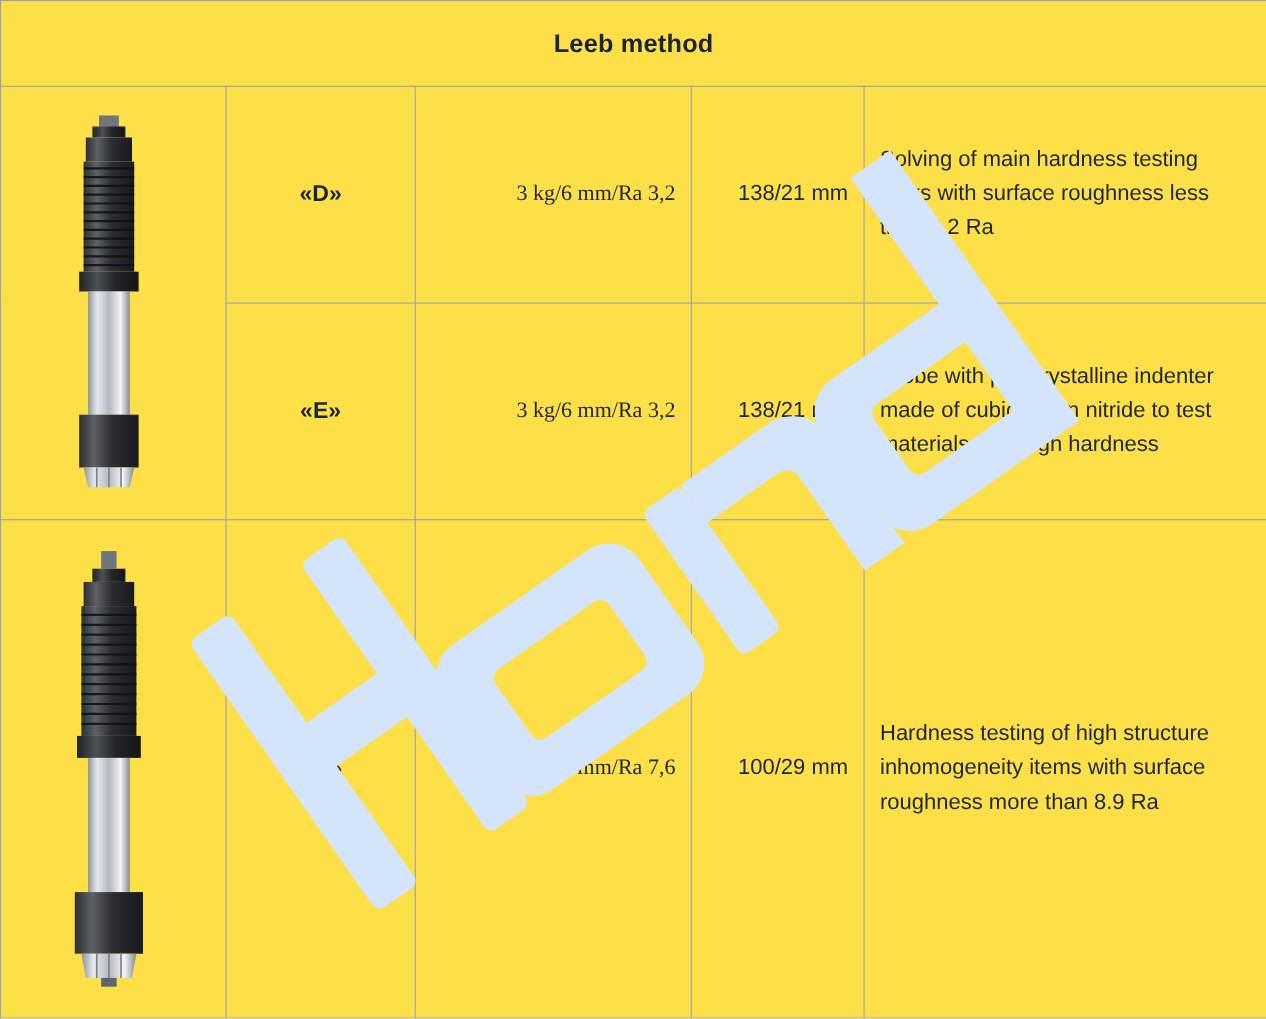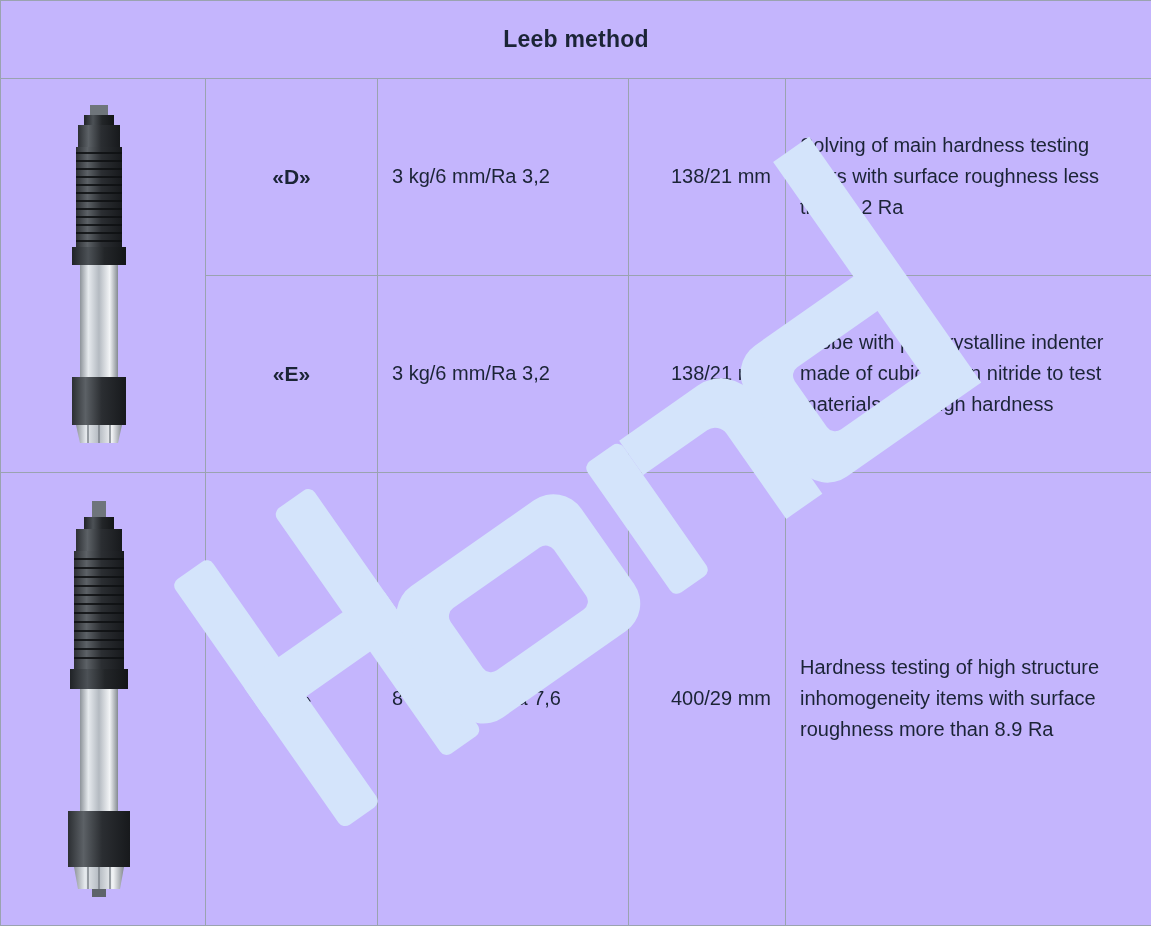--- a/index.html
+++ b/index.html
@@ -12,21 +12,21 @@
     font-family: "Liberation Sans", sans-serif;
     color: #1b2436;
     overflow: hidden;
     position: relative;
   }
 
   .sheet {
     position: relative;
     width: 1151px;
     height: 926px;
-    background: #c4b5fd;
+    background: #fde047;
   }
 
   
   .watermark {
     position: absolute;
     left: 0; top: 0;
     width: 1151px; height: 926px;
     pointer-events: none;
     z-index: 5;
   }
@@ -62,24 +62,25 @@
     padding: 0;
   }
 
   .type-cell {
     text-align: center;
     font-size: 21px;
     font-weight: 700;
     color: #1b2436;
   }
   .spec-cell {
-    text-align: left;
+    text-align: right;
     font-size: 20px;
     color: #1b2436;
     line-height: 1.35;
+    font-family: Liberation Serif, serif;
   }
   .dim-cell {
     text-align: right;
     font-size: 20px;
     color: #1b2436;
     line-height: 1.35;
   }
   .desc-cell {
     text-align: left;
     font-size: 20px;
@@ -264,18 +265,18 @@
                 <line x1="60" y1="368" x2="60" y2="390"></line>
                 <line x1="71" y1="368" x2="71" y2="390"></line>
                 <line x1="82" y1="368" x2="82" y2="390"></line>
               </g>
               <rect x="64" y="390" width="14" height="8" fill="#5e646a"></rect>
             </svg>
           </div>
         </td>
         <td class="type-cell">«G»</td>
         <td class="spec-cell">8 kg/55 mm/Ra 7,6</td>
-        <td class="dim-cell">400/29 mm</td>
+        <td class="dim-cell">100/29 mm</td>
         <td class="desc-cell">Hardness testing of high structure inhomogeneity items with surface roughness more than 8.9 Ra</td>
       </tr>
     </tbody>
   </table>
 </div>
 
 </body></html>

